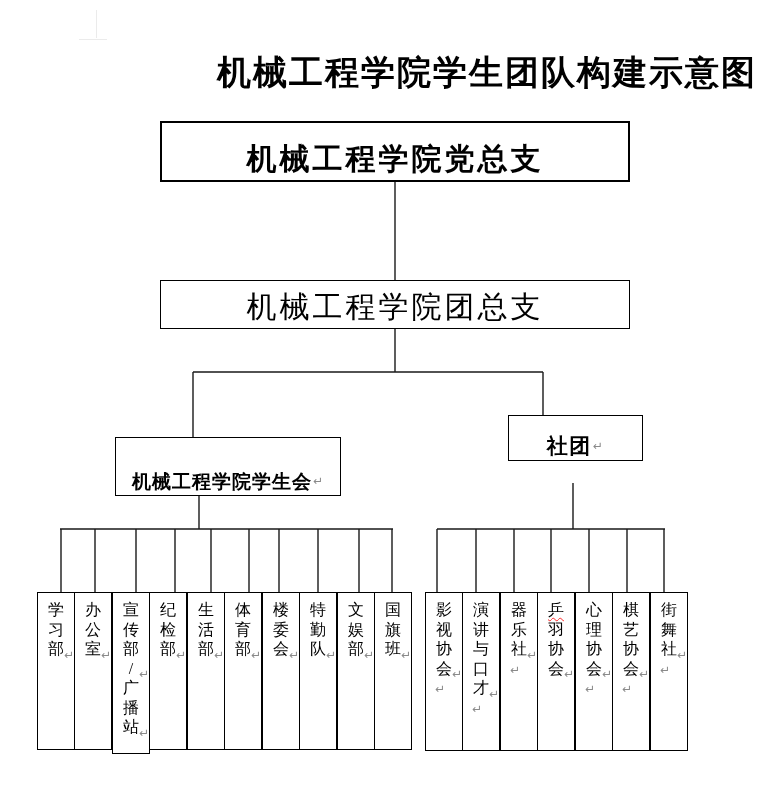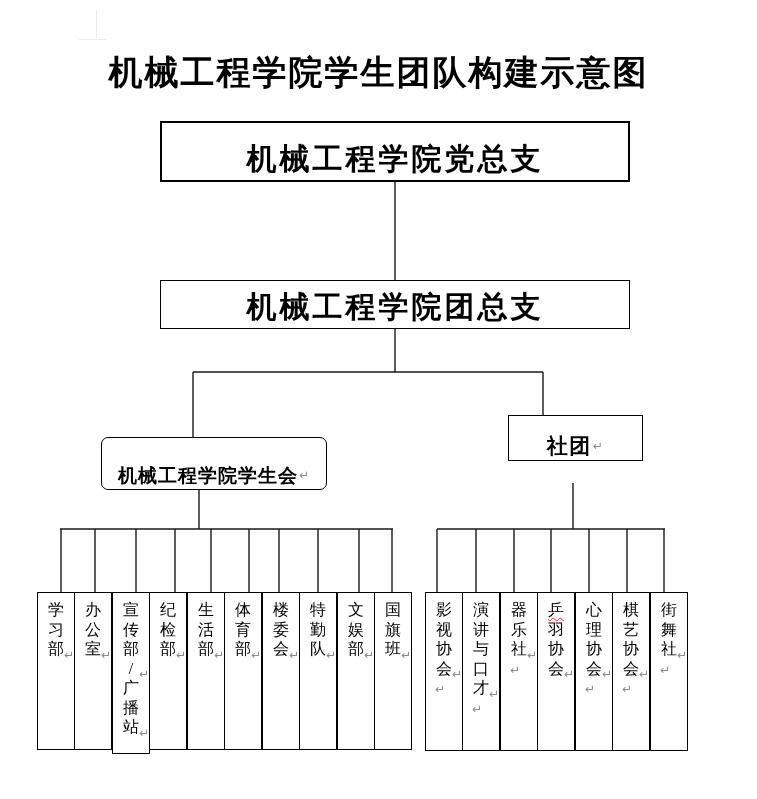--- a/index.html
+++ b/index.html
@@ -6,38 +6,38 @@
   #canvas {
     position:relative;
     width:757px; height:799px;
     background:#ffffff;
     font-family:"Liberation Serif","DejaVu Serif",serif;
     color:#000;
     overflow:hidden;
   }
   .diagram-title {
     position:absolute; left:0; right:0; top:50px;
-    text-align:center;
+    text-align:right;
     font-size:34px; font-weight:bold; letter-spacing:2px;
     white-space:nowrap;
   }
   .node {
     position:absolute;
     background:#ffffff;
     border:1px solid #000;
     display:flex; align-items:flex-end; justify-content:center;
     white-space:nowrap;
     box-sizing:border-box;
   }
   .node-l1 { left:160px; top:121px; width:470px; height:61px; border-width:2px;
              font-size:30px; font-weight:bold; letter-spacing:3px; }
   .node-l2 { left:160px; top:280px; width:470px; height:49px;
-             font-size:30px; font-weight:bold; letter-spacing:3px; }
-  .node-l3a { left:101px; top:437px; width:226px; height:53px;
-              font-size:19px; font-weight:bold; letter-spacing:1px;border-radius:7px; }
+             font-size:30px; font-weight:normal; letter-spacing:3px; }
+  .node-l3a { left:115px; top:437px; width:226px; height:59px;
+              font-size:19px; font-weight:bold; letter-spacing:1px; }
   .node-l3b { left:508px; top:415px; width:135px; height:46px;
               font-size:21px; font-weight:bold; letter-spacing:1.5px; }
   .ret-mark {
     color:#8a8a8a;
     font-size:12px;
     font-weight:normal;
     font-family:"DejaVu Sans","Liberation Sans",sans-serif;
     line-height:1;
   }
   .node .ret-mark { margin-left:1px; align-self:flex-end; margin-bottom:8px; }

